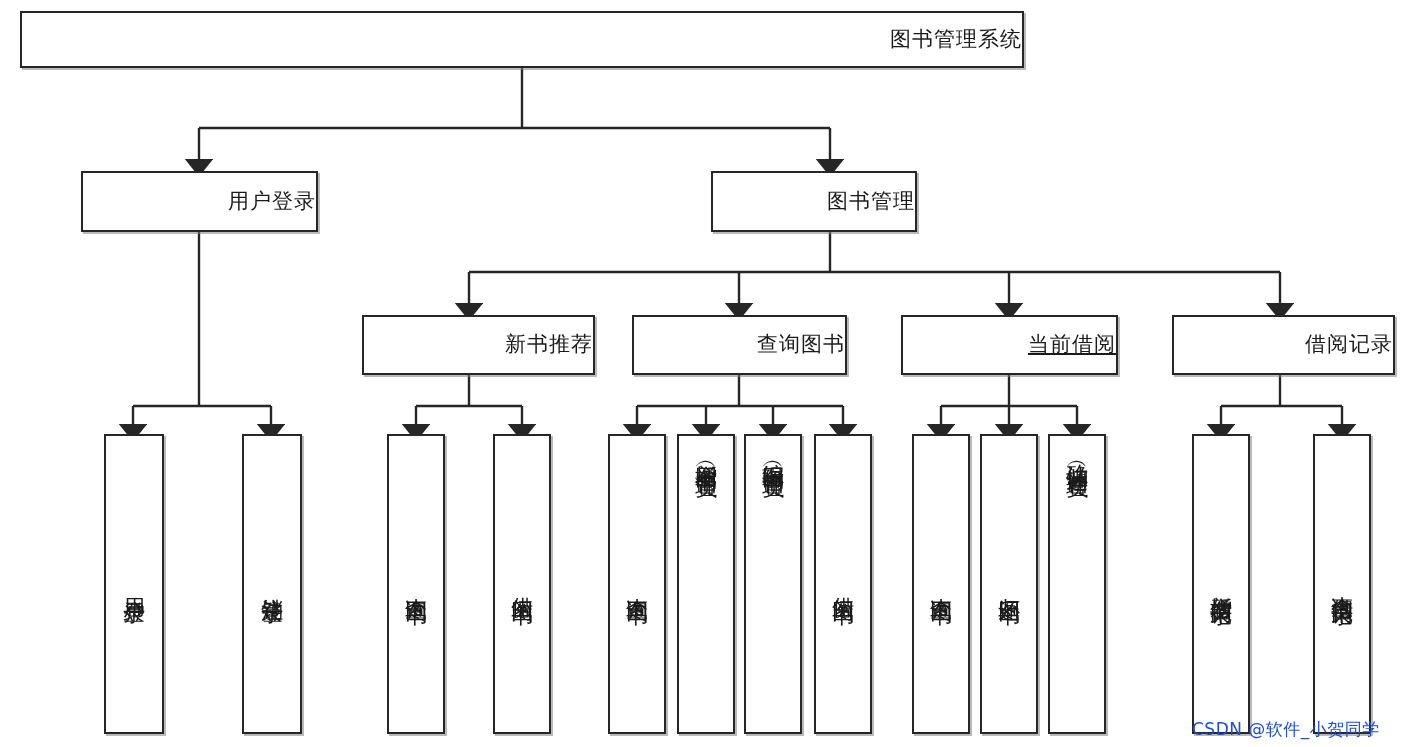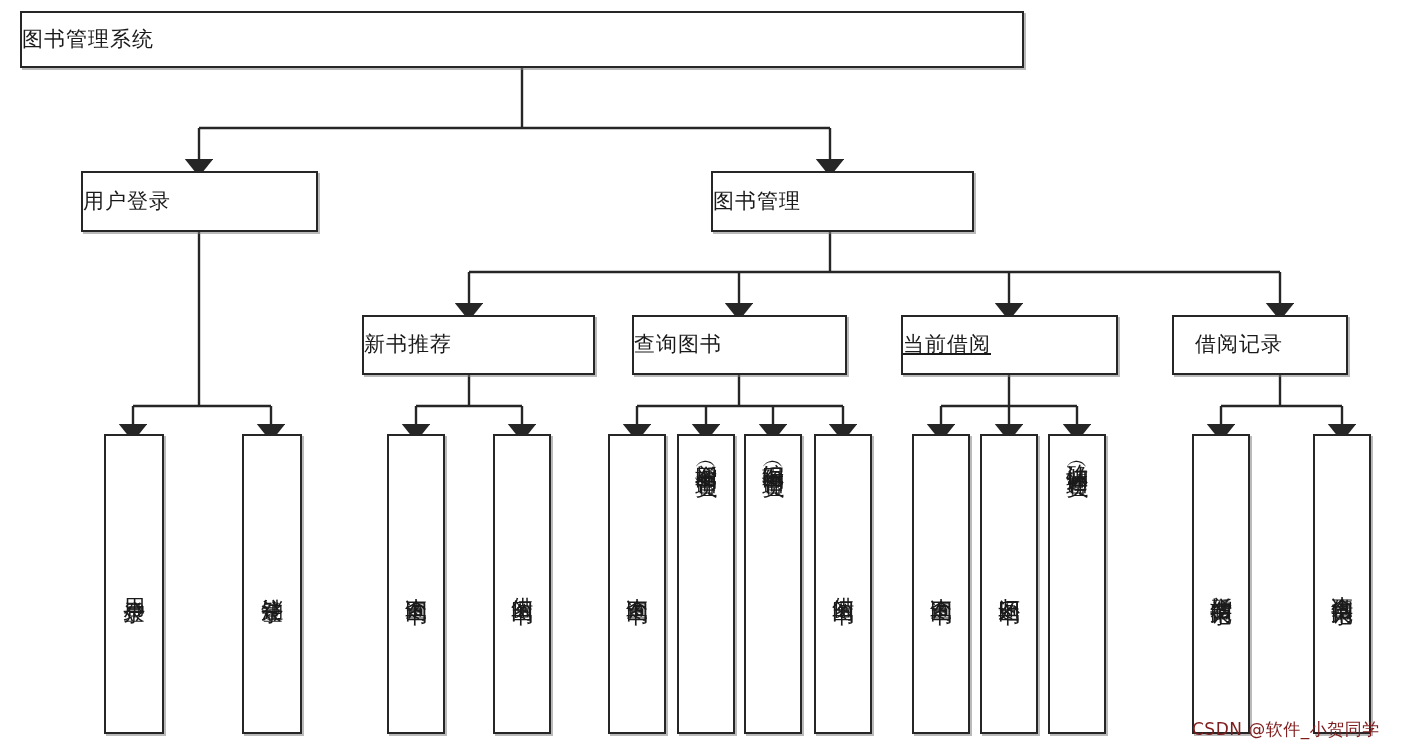--- a/index.html
+++ b/index.html
@@ -25,21 +25,21 @@
     pointer-events: none;
   }
   .node {
     position: absolute;
     box-sizing: border-box;
     border: 2px solid #262626;
     background: #ffffff;
     box-shadow: 2px 2px 0 rgba(130,130,130,0.55);
     display: flex;
     align-items: center;
-    justify-content: flex-start;
+    justify-content: flex-end;
     color: #1a1a1a;
   }
   .node-h .node-label {
     font-size: 21px;
     line-height: 1.1;
     letter-spacing: 1px;
     white-space: nowrap;
   }
   .node-v {
     align-items: flex-start;
@@ -55,21 +55,21 @@
     white-space: nowrap;
     text-align: center;
   }
   .node-v.v-center {
     align-items: center;
     padding-top: 0;
   }
   .watermark {
     position: absolute;
     font-size: 17px;
-    color: #7f1d1d;
+    color: #1d4ed8;
     white-space: nowrap;
     letter-spacing: 0.5px;
     font-family: "DejaVu Sans", "Liberation Sans", sans-serif;
   }
 </style>
 </head>
 <body>
 
 <div id="diagram-root">
 
@@ -124,37 +124,37 @@
   </svg>
 
   <div class="node node-h" style="left:20px; top:11px; width:1004px; height:57px;">
     <span class="node-label">图书管理系统</span>
   </div>
 
   <div class="node node-h" style="left:81px; top:171px; width:237px; height:61px;">
     <span class="node-label">用户登录</span>
   </div>
 
-  <div class="node node-h" style="left:711px; top:171px; width:263px; height:61px;">
+  <div class="node node-h" style="left:711px; top:171px; width:206px; height:61px;">
     <span class="node-label">图书管理</span>
   </div>
 
   <div class="node node-h" style="left:362px; top:315px; width:233px; height:60px;">
     <span class="node-label">新书推荐</span>
   </div>
 
   <div class="node node-h" style="left:632px; top:315px; width:215px; height:60px;">
     <span class="node-label">查询图书</span>
   </div>
 
   <div class="node node-h" style="left:901px; top:315px; width:217px; height:60px;text-decoration:underline;">
     <span class="node-label">当前借阅</span>
   </div>
 
-  <div class="node node-h" style="left:1172px; top:315px; width:176px; height:60px;padding-left:21px;">
+  <div class="node node-h" style="left:1172px; top:315px; width:223px; height:60px;padding-left:21px;">
     <span class="node-label">借阅记录</span>
   </div>
 
   <div class="node node-v v-center" style="left:104px; top:434px; width:60px; height:300px;">
     <span class="node-label">用户登录</span>
   </div>
 
   <div class="node node-v v-center" style="left:242px; top:434px; width:60px; height:300px;">
     <span class="node-label">注销登录</span>
   </div>

